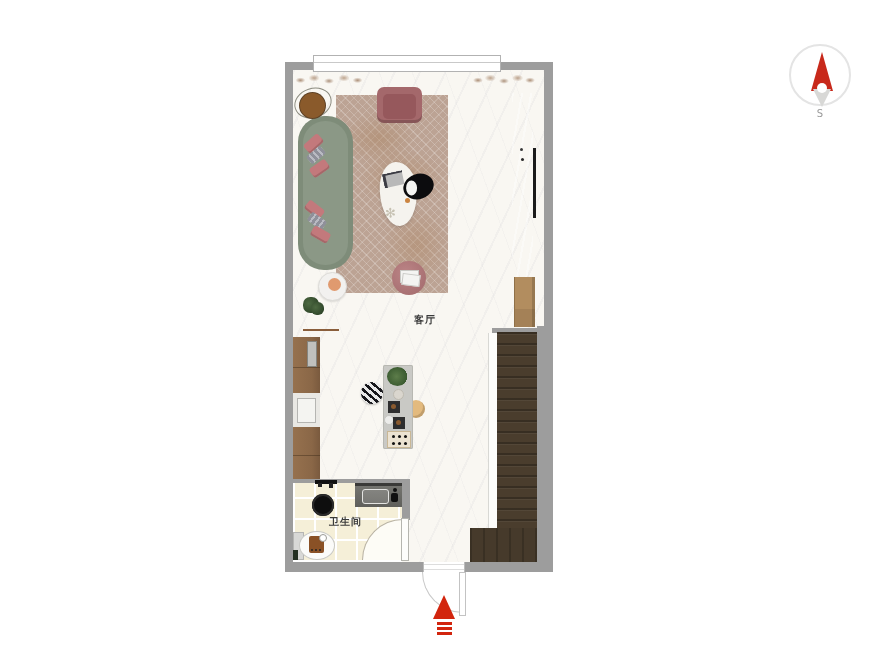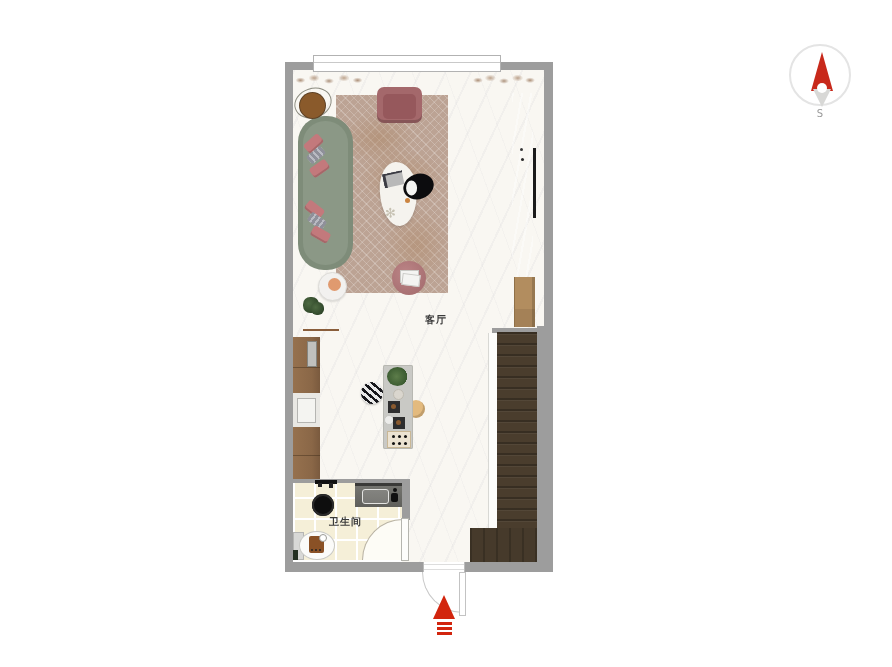--- a/index.html
+++ b/index.html
@@ -245,21 +245,21 @@
     <div class="drain" style="left:27px;top:432px;width:22px;height:22px;"></div>
 
     <div class="tank" style="left:8px;top:470px;width:9px;height:26px;"></div>
     <div class="bowlwc" style="left:14px;top:469px;width:34px;height:27px;"></div>
     <div class="seat" style="left:24px;top:474px;width:15px;height:17px;"></div>
     <div class="trash" style="left:8px;top:488px;width:5px;height:10px;"></div>
 
     <div class="doorfan" style="left:77px;top:457px;width:40px;height:40px;"></div>
     <div class="doorleaf" style="left:116px;top:456px;width:6px;height:41px;"></div>
 
-    <div class="roomlabel" style="left:140px;top:251px;">客厅</div>
+    <div class="roomlabel" style="left:129px;top:251px;">客厅</div>
     <div class="roomlabel" style="left:44px;top:453px;">卫生间</div>
   </div>
 
   <div class="threshold" style="left:423px;top:562px;width:40px;height:10px;"></div>
   <div class="entryfan" style="left:422px;top:572px;width:40px;height:40px;"></div>
   <div class="entryleaf" style="left:459px;top:572px;width:5px;height:42px;"></div>
 
   <div>
     <div class="arrow-tri" style="left:433px;top:595px;"></div>
     <div class="arrow-bar" style="left:437px;top:622px;"></div>

